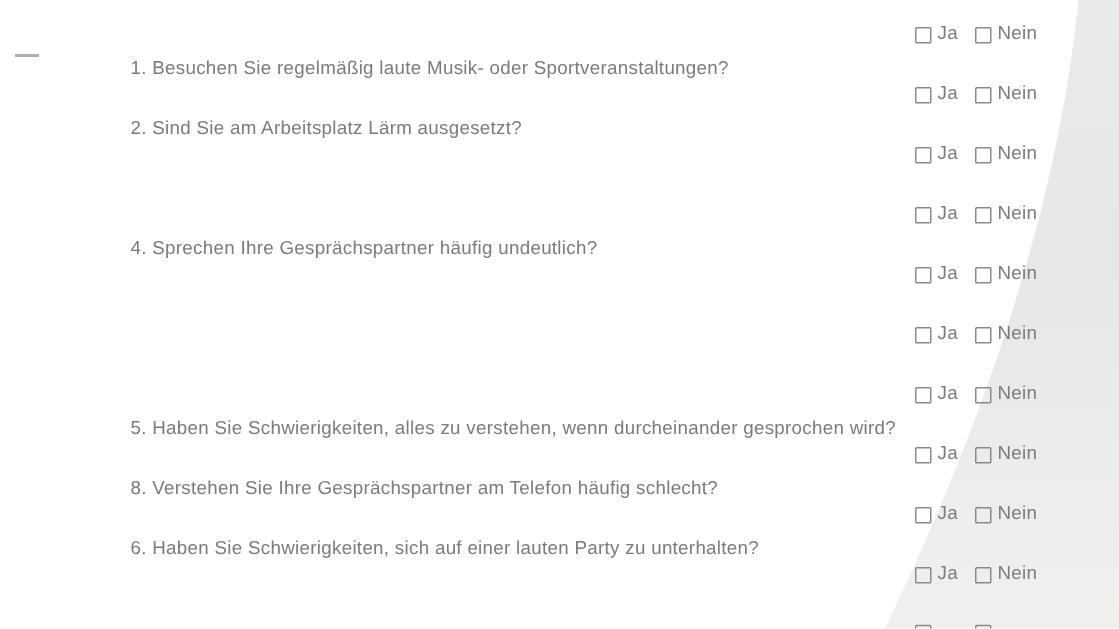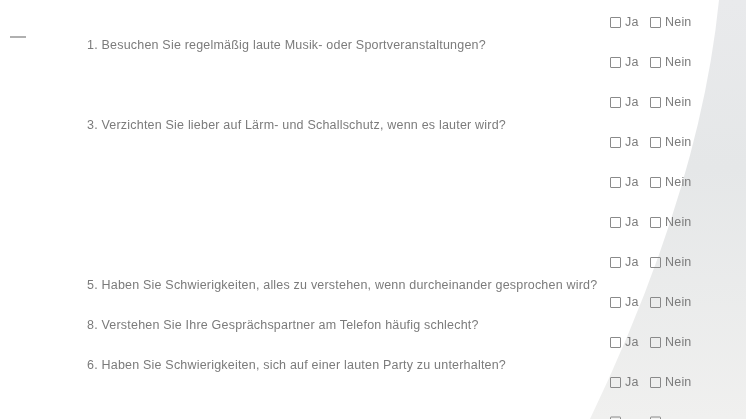--- a/index.html
+++ b/index.html
@@ -50,21 +50,21 @@
   .answers {
     position: absolute;
     left: 610px;
     top: 50%;
     transform: translateY(-50%);
     display: flex;
     align-items: center;
   }
   .ans {
     display: flex;
-    align-items: center;
+    align-items: flex-end;
     cursor: pointer;
   }
   .ans.ja { width: 40px; }
   .cb {
     width: 11px; height: 11px;
     box-sizing: border-box;
     border: 1.5px solid #8a8a8a;
     border-radius: 1px;
     background: transparent;
     margin-right: 4px;
@@ -105,47 +105,48 @@
           <span class="al">Ja</span>
         </label>
         <label class="ans nein">
           <span class="cb"></span>
           <span class="al">Nein</span>
         </label>
       </div>
     </div>
 
     <div class="row">
-      <div class="answers">
-        <label class="ans ja">
-          <span class="cb"></span>
-          <span class="al">Ja</span>
-        </label>
-        <label class="ans nein">
-          <span class="cb"></span>
-          <span class="al">Nein</span>
-        </label>
-      </div>
-    </div>
-
-    <div class="row">
-      <span class="q">3. Verzichten Sie lieber auf Lärm- und Schallschutz, wenn es lauter wird?</span>
-      <div class="answers">
-        <label class="ans ja">
-          <span class="cb"></span>
-          <span class="al">Ja</span>
-        </label>
-        <label class="ans nein">
-          <span class="cb"></span>
-          <span class="al">Nein</span>
-        </label>
-      </div>
-    </div>
-
-    <div class="row">
+      <span class="q">2. Sind Sie am Arbeitsplatz Lärm ausgesetzt?</span>
+      <div class="answers">
+        <label class="ans ja">
+          <span class="cb"></span>
+          <span class="al">Ja</span>
+        </label>
+        <label class="ans nein">
+          <span class="cb"></span>
+          <span class="al">Nein</span>
+        </label>
+      </div>
+    </div>
+
+    <div class="row">
+      <div class="answers">
+        <label class="ans ja">
+          <span class="cb"></span>
+          <span class="al">Ja</span>
+        </label>
+        <label class="ans nein">
+          <span class="cb"></span>
+          <span class="al">Nein</span>
+        </label>
+      </div>
+    </div>
+
+    <div class="row">
+      <span class="q">4. Sprechen Ihre Gesprächspartner häufig undeutlich?</span>
       <div class="answers">
         <label class="ans ja">
           <span class="cb"></span>
           <span class="al">Ja</span>
         </label>
         <label class="ans nein">
           <span class="cb"></span>
           <span class="al">Nein</span>
         </label>
       </div>

